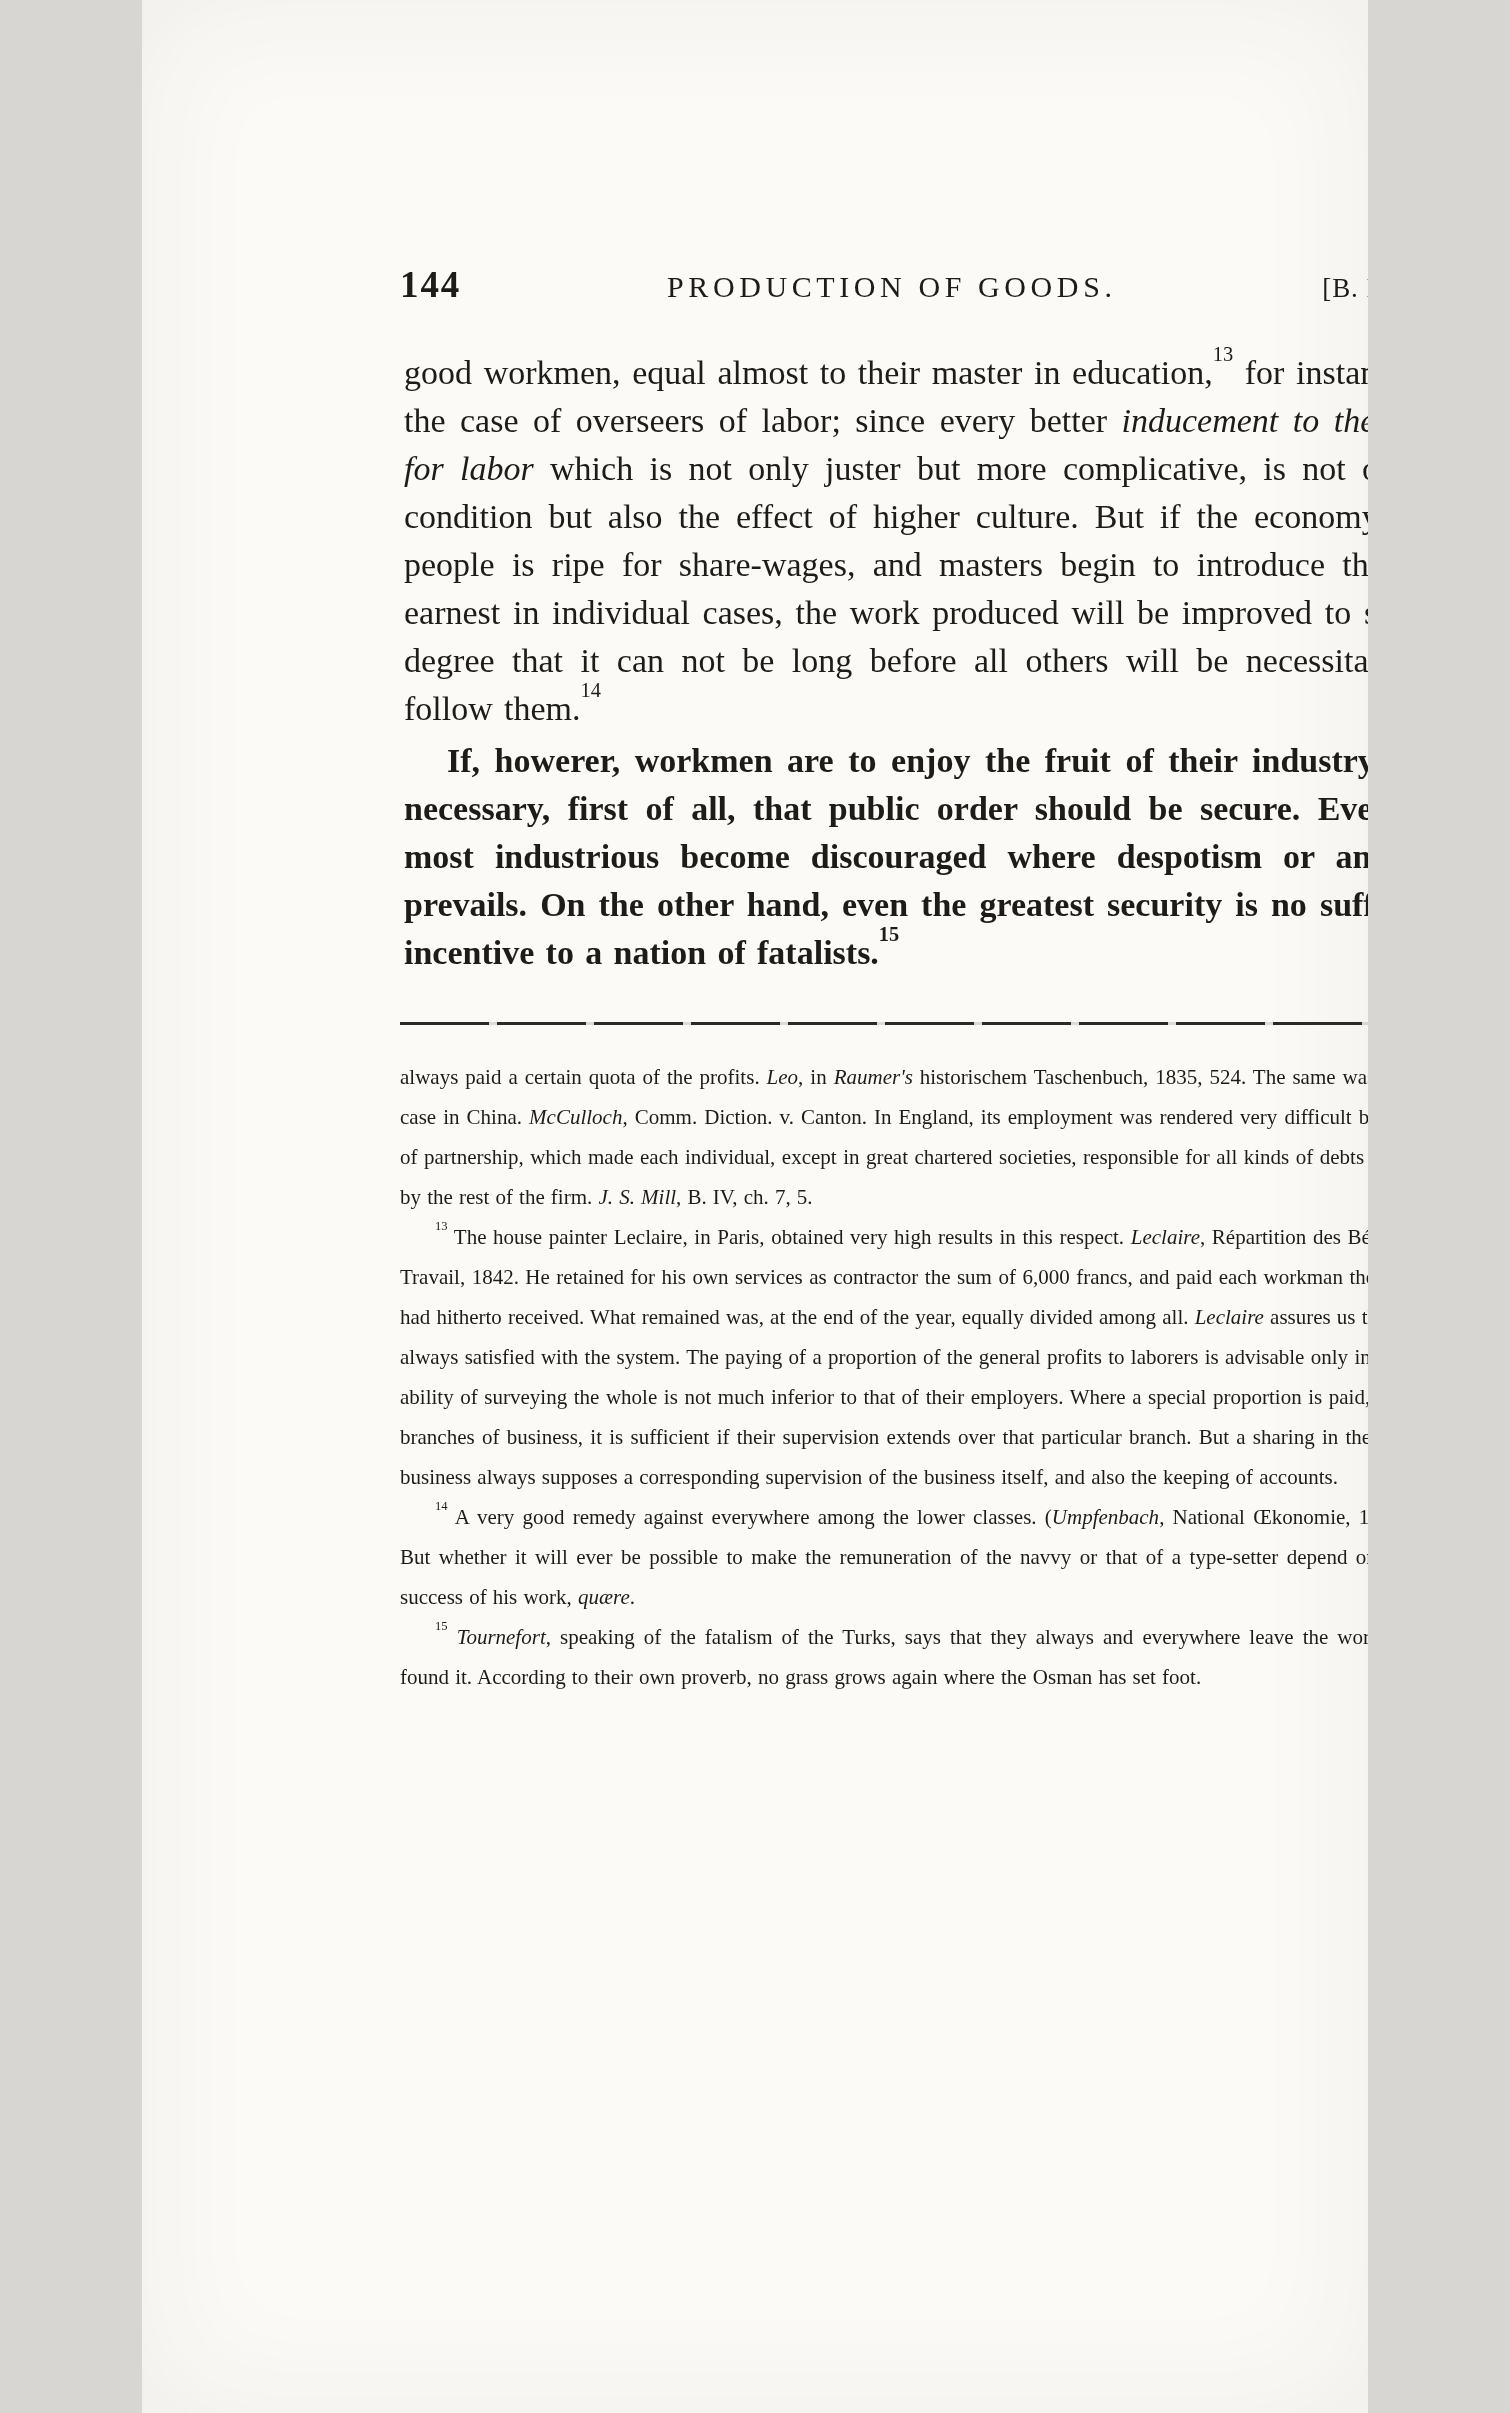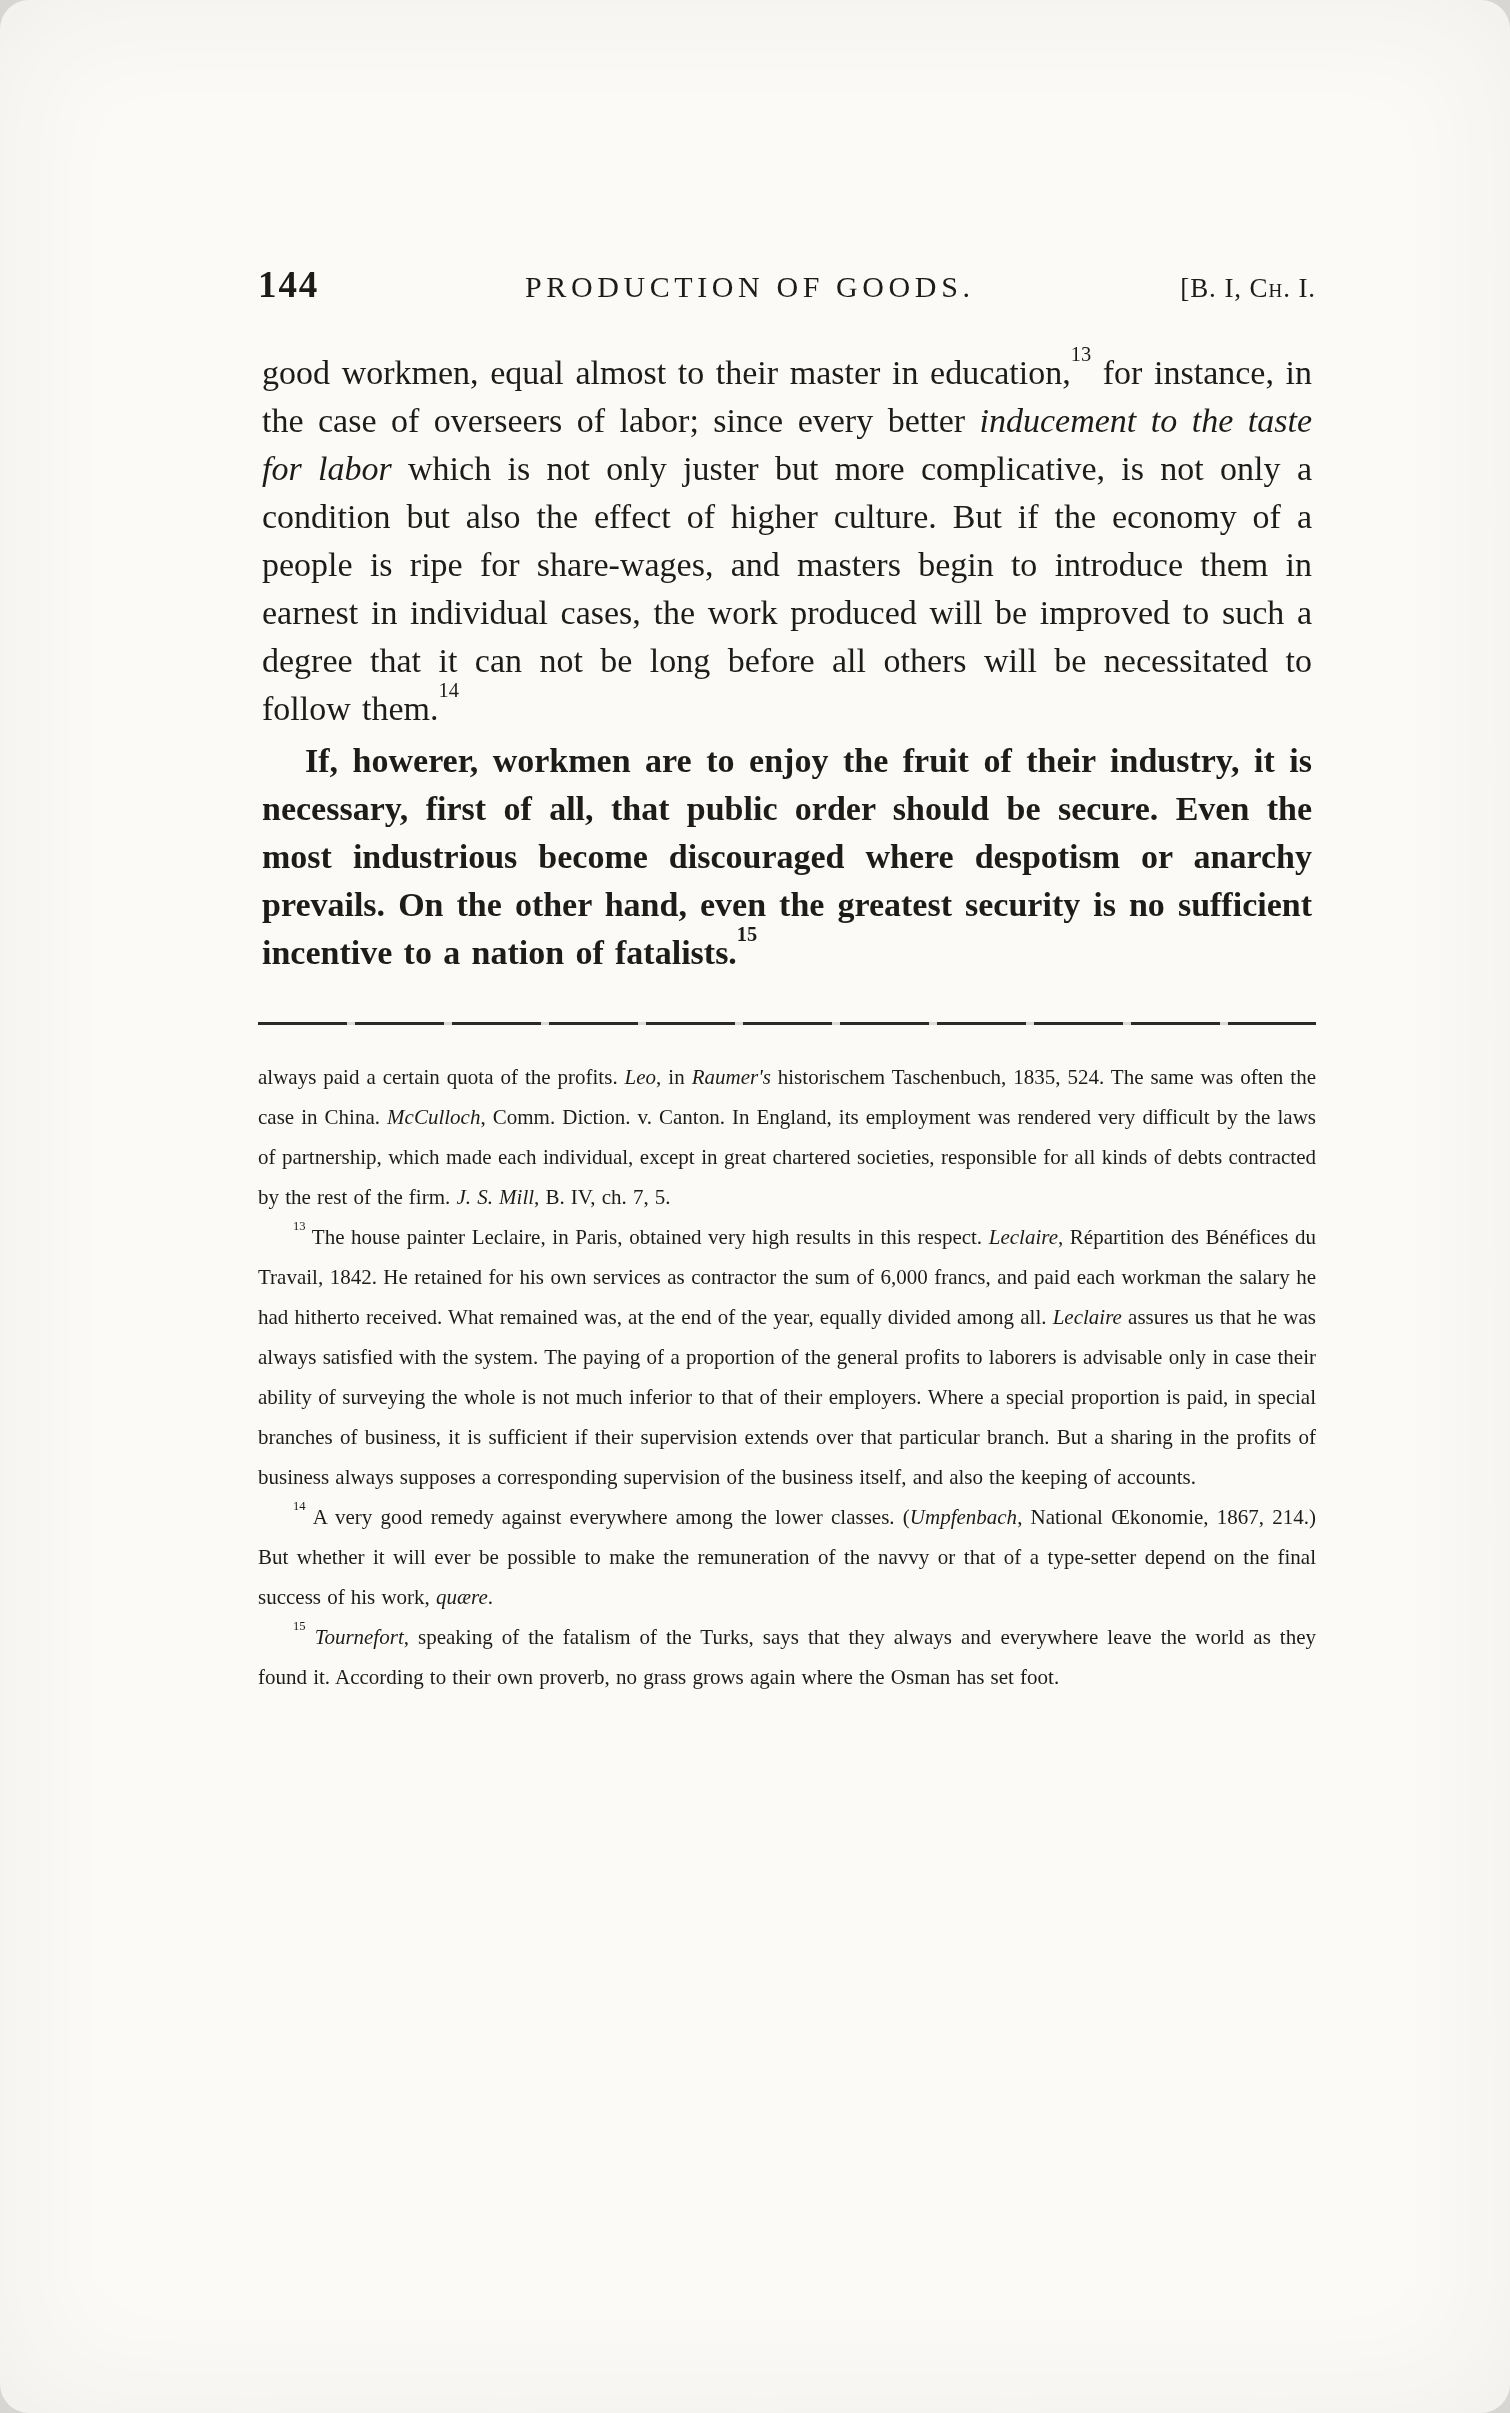--- a/index.html
+++ b/index.html
@@ -2,29 +2,28 @@
 <html style="font-size:15px"><head>
 <meta charset="utf-8">
 <style>
   html, body {
     margin: 0;
     padding: 0;
     background: #d8d6d2;
   }
   .page {
     position: relative;
-    width: 1510px;
+    width: 1226px;
     height: 2413px;
     margin: 0 auto;
     background: #fbfaf6;
     box-shadow: inset 0 0 130px rgba(60,55,45,0.06);
     font-family: "Liberation Serif", "DejaVu Serif", serif;
     color: #1d1c19;
     overflow: hidden;
-    border-radius: 29px;
   }
   .content {
     position: absolute;
     left: 258px;
     top: 249px;
     width: 1058px;
   }
   .page-header {
     display: flex;
     justify-content: space-between;

